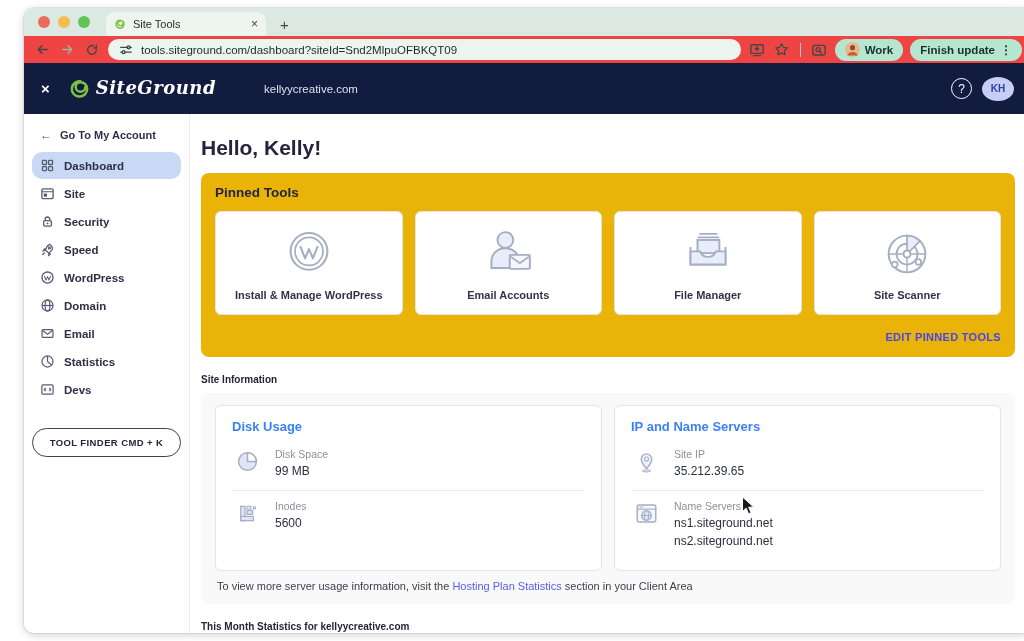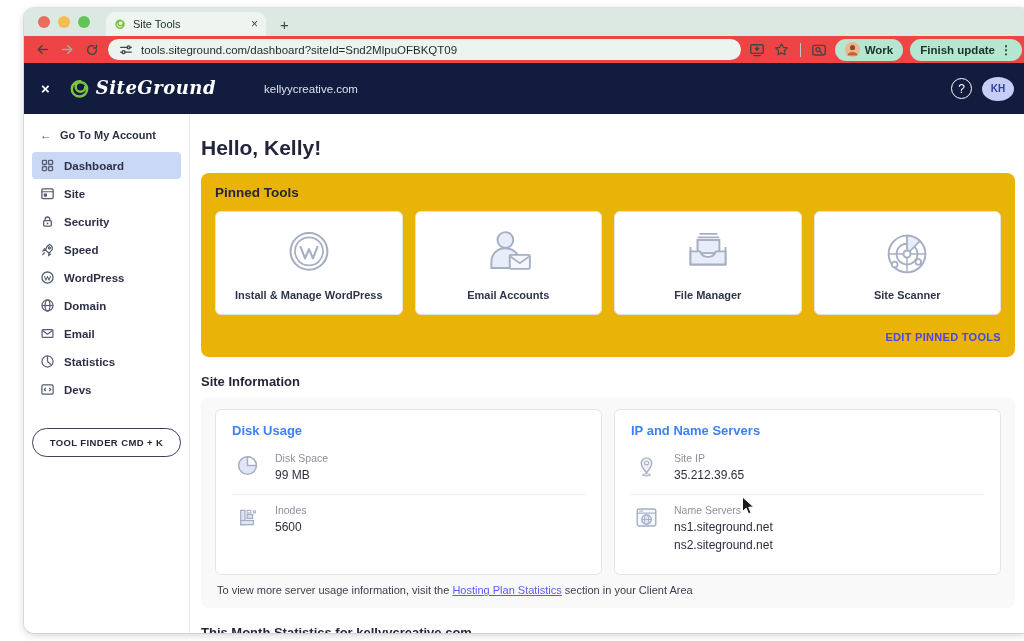--- a/index.html
+++ b/index.html
@@ -43,49 +43,49 @@
   .avatar { width: 32px; height: 24px; border-radius: 50%; background: #c6cdf6; color: #2e3fa0;
             font-size: 10px; font-weight: bold; display: flex; align-items: center; justify-content: center; }
 
   
   .appbody { display: flex; height: 519px; background: #fff; }
   .sidebar { width: 166px; flex-shrink: 0; border-right: 1px solid #ececec; padding-top: 8px; }
   .backlink { display: flex; align-items: center; gap: 8px; padding: 6px 16px 9px; font-size: 11px;
               font-weight: bold; color: #2d3046; }
   .backlink .arrow { color: #555b6e; font-size: 12px; }
   .navitem { display: flex; align-items: center; gap: 9px; height: 27px; margin: 1px 8px; padding: 0 7px;
-             border-radius: 4px; font-size: 11.5px; font-weight: bold; color: #2d3046; cursor: default; }
+             border-radius: 10px; font-size: 11.5px; font-weight: bold; color: #2d3046; cursor: default; }
   .navitem.active { background: #c9d8f4; }
   .navicon { width: 16px; height: 16px; display: flex; align-items: center; justify-content: center; flex-shrink: 0; }
   .toolfinder { display: block; margin: 25px auto 0; padding: 8px 17px; background: #fff;
                 border: 1.5px solid #3b4158; border-radius: 16px; font-family: "Liberation Sans", sans-serif;
                 font-size: 9.5px; font-weight: bold; letter-spacing: .4px; color: #23263b; }
 
   .content { flex: 1; padding: 16px 16px 12px 11px; overflow: hidden; min-width: 0; }
   .greeting { font-size: 21px; font-weight: bold; color: #23263b; margin-top: 6px; }
   .section { background: #eab308; border-radius: 8px; padding: 12px 14px; margin-top: 13px; }
   .sec-title { font-size: 13.5px; font-weight: bold; color: #23263b; }
   .tools { display: flex; gap: 12px; margin-top: 11px; }
   .toolcard { flex: 1; height: 104px; background: #fff; border: 1px solid #e3e3e3; border-radius: 6px;
               display: flex; flex-direction: column; align-items: center; justify-content: center; gap: 7px; cursor: default; }
   .toolcard .tlabel { font-size: 11px; font-weight: bold; color: #30344a; }
   .editrow { text-align: right; margin-top: 12px; }
   .editlink { font-size: 11px; font-weight: bold; color: #4446ee; letter-spacing: .3px; cursor: default; }
-  .h2out { font-size: 13px; font-weight: bold; color: #23263b; margin-top: 17px; }
+  .h2out { font-size: 10px; font-weight: bold; color: #23263b; margin-top: 17px; }
   .sectionb { background: #f9f9f9; border-radius: 8px; padding: 12px 14px; margin-top: 8px; }
   .infogrid { display: flex; gap: 12px; }
   .infocard { flex: 1; background: #fff; border: 1px solid #e5e5e5; border-radius: 6px; padding: 13px 16px 10px; }
   .infocard .ctitle { font-size: 13px; font-weight: bold; color: #3b82f6; margin-bottom: 9px; }
   .inforow { display: flex; align-items: flex-start; gap: 13px; padding: 5px 0 10px; }
   .infoicon { width: 30px; display: flex; justify-content: center; flex-shrink: 0; }
   .ilabel { font-size: 10.5px; color: #8b909c; margin-bottom: 3px; }
   .ivalue { font-size: 12px; color: #2c2f3e; line-height: 1.45; }
   .rowdiv { border-top: 1px solid #ececec; margin: 0 0 4px; }
   .footnote { margin-top: 9px; font-size: 11px; color: #3b3e4d; padding-left: 2px; }
-  .footnote .flink { color: #5a5cf1; text-decoration: underline; }
+  .footnote .flink { color: #5a5cf1; }
   .cursor { position: absolute; left: 741px; top: 496px; pointer-events: none; }
   svg { display: block; }
 </style>
 </head>
 <body>
 
 <div class="screen">
   <div class="window">
 
     <div class="tabstrip">

